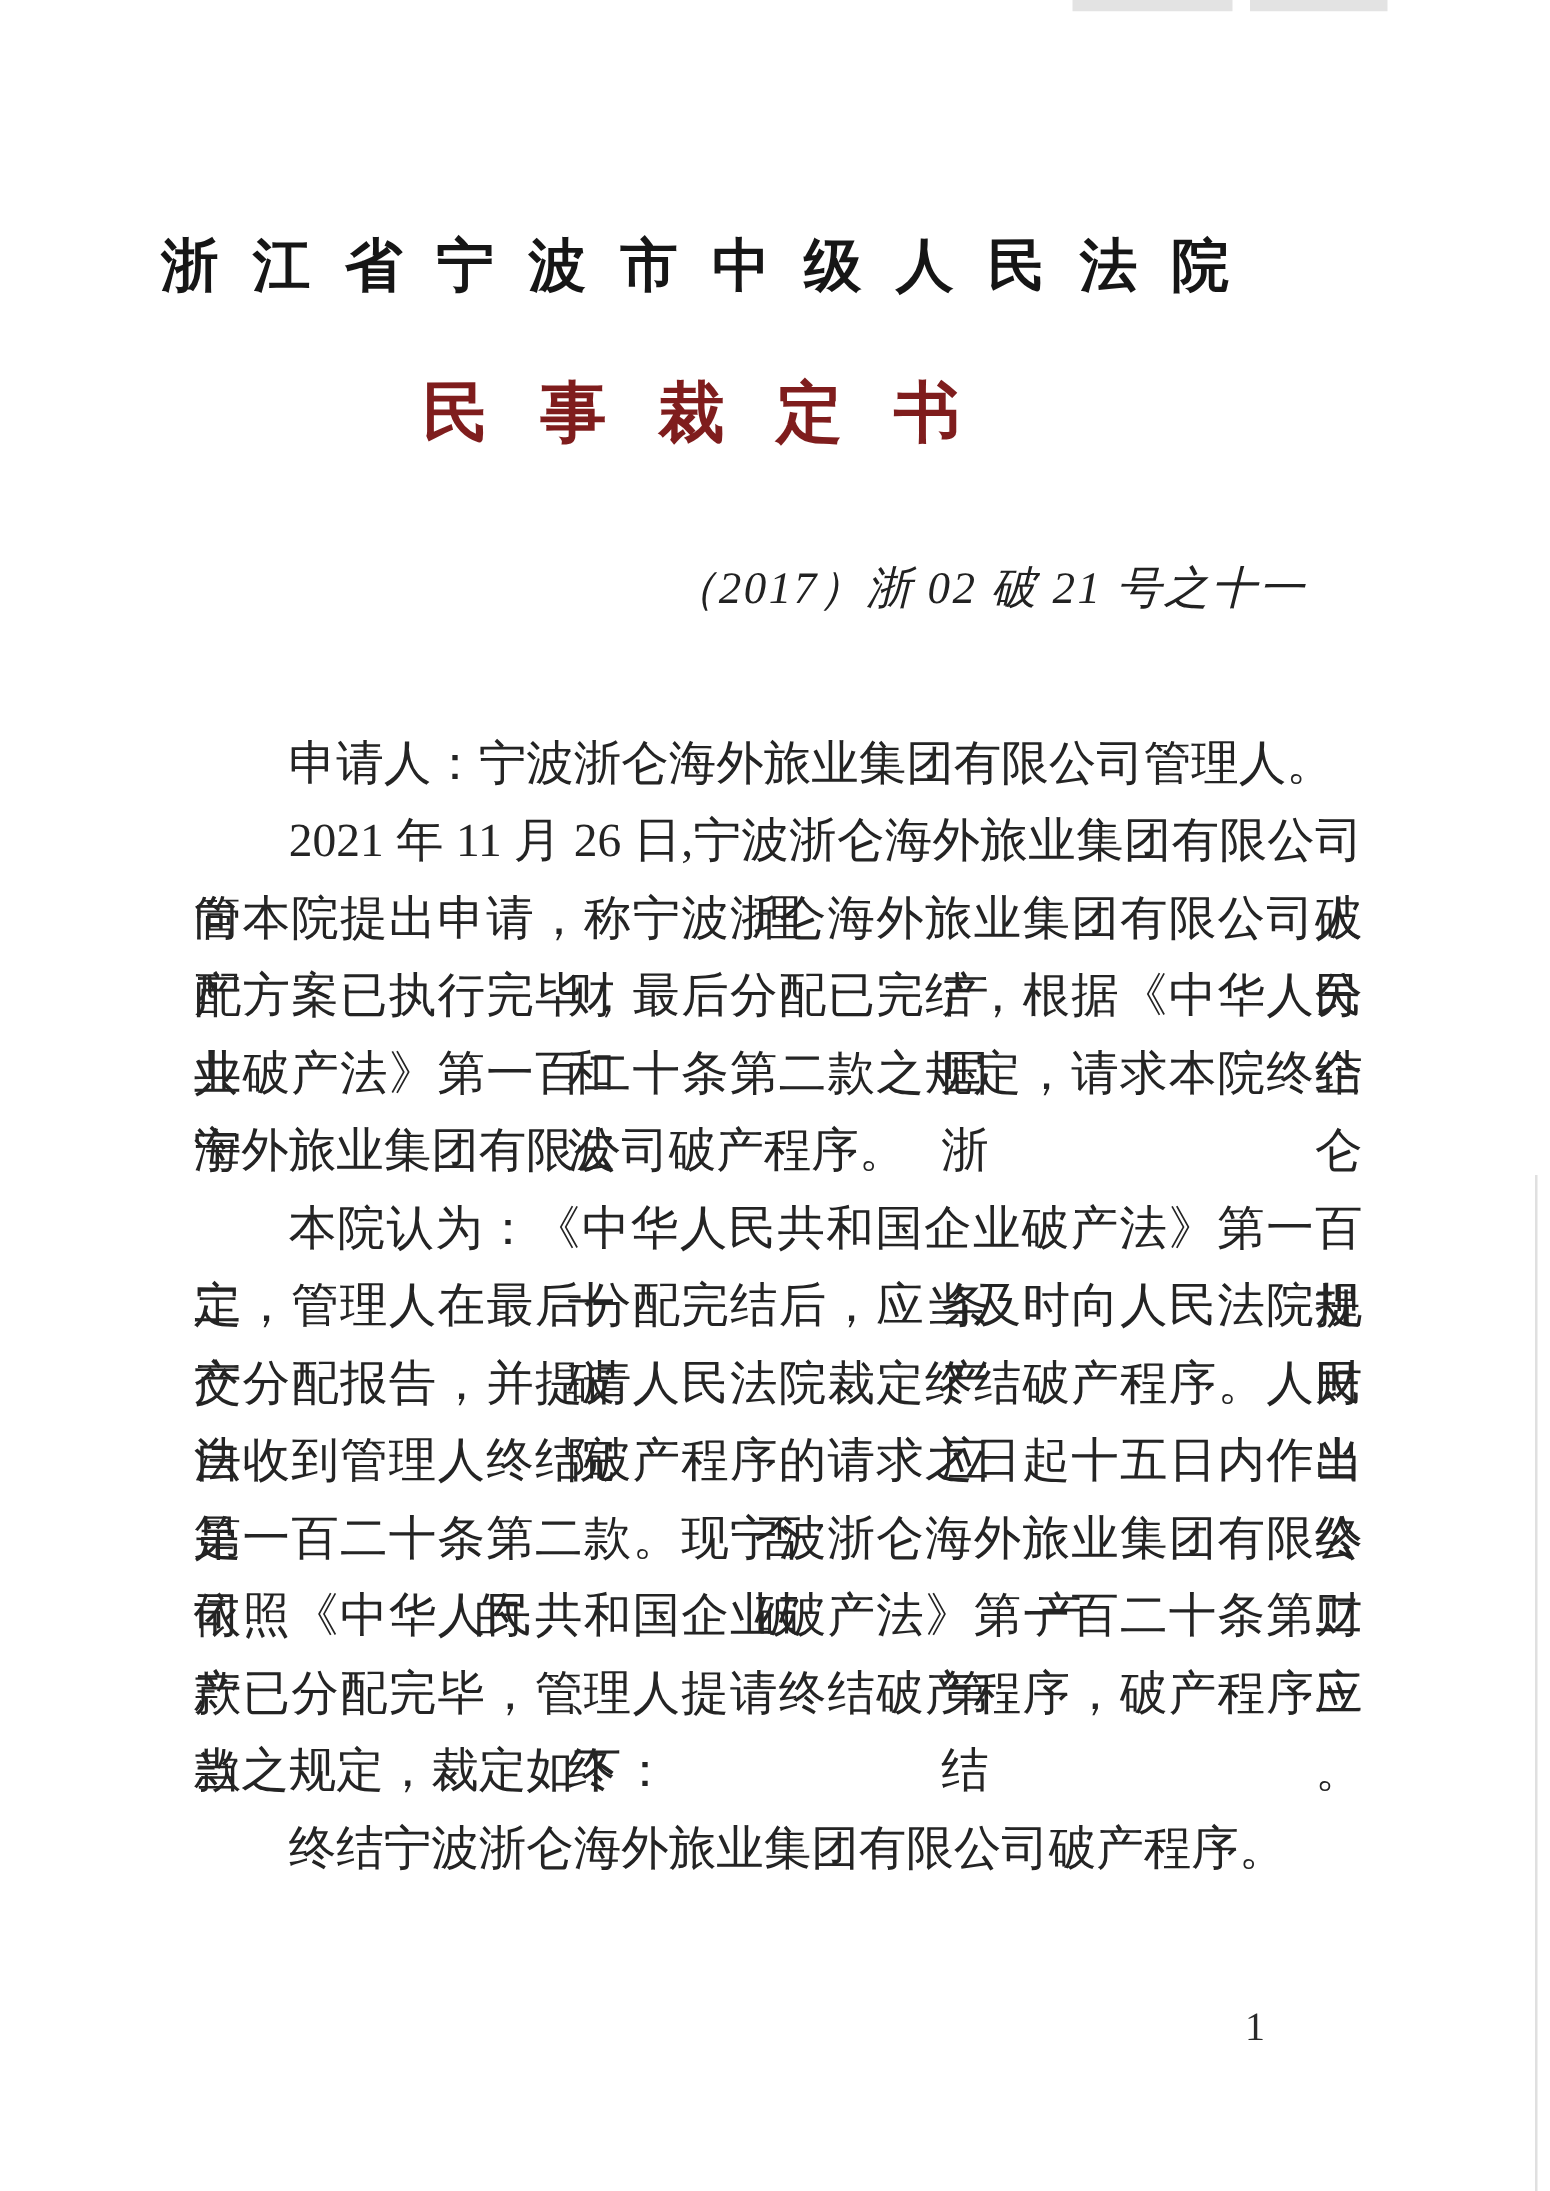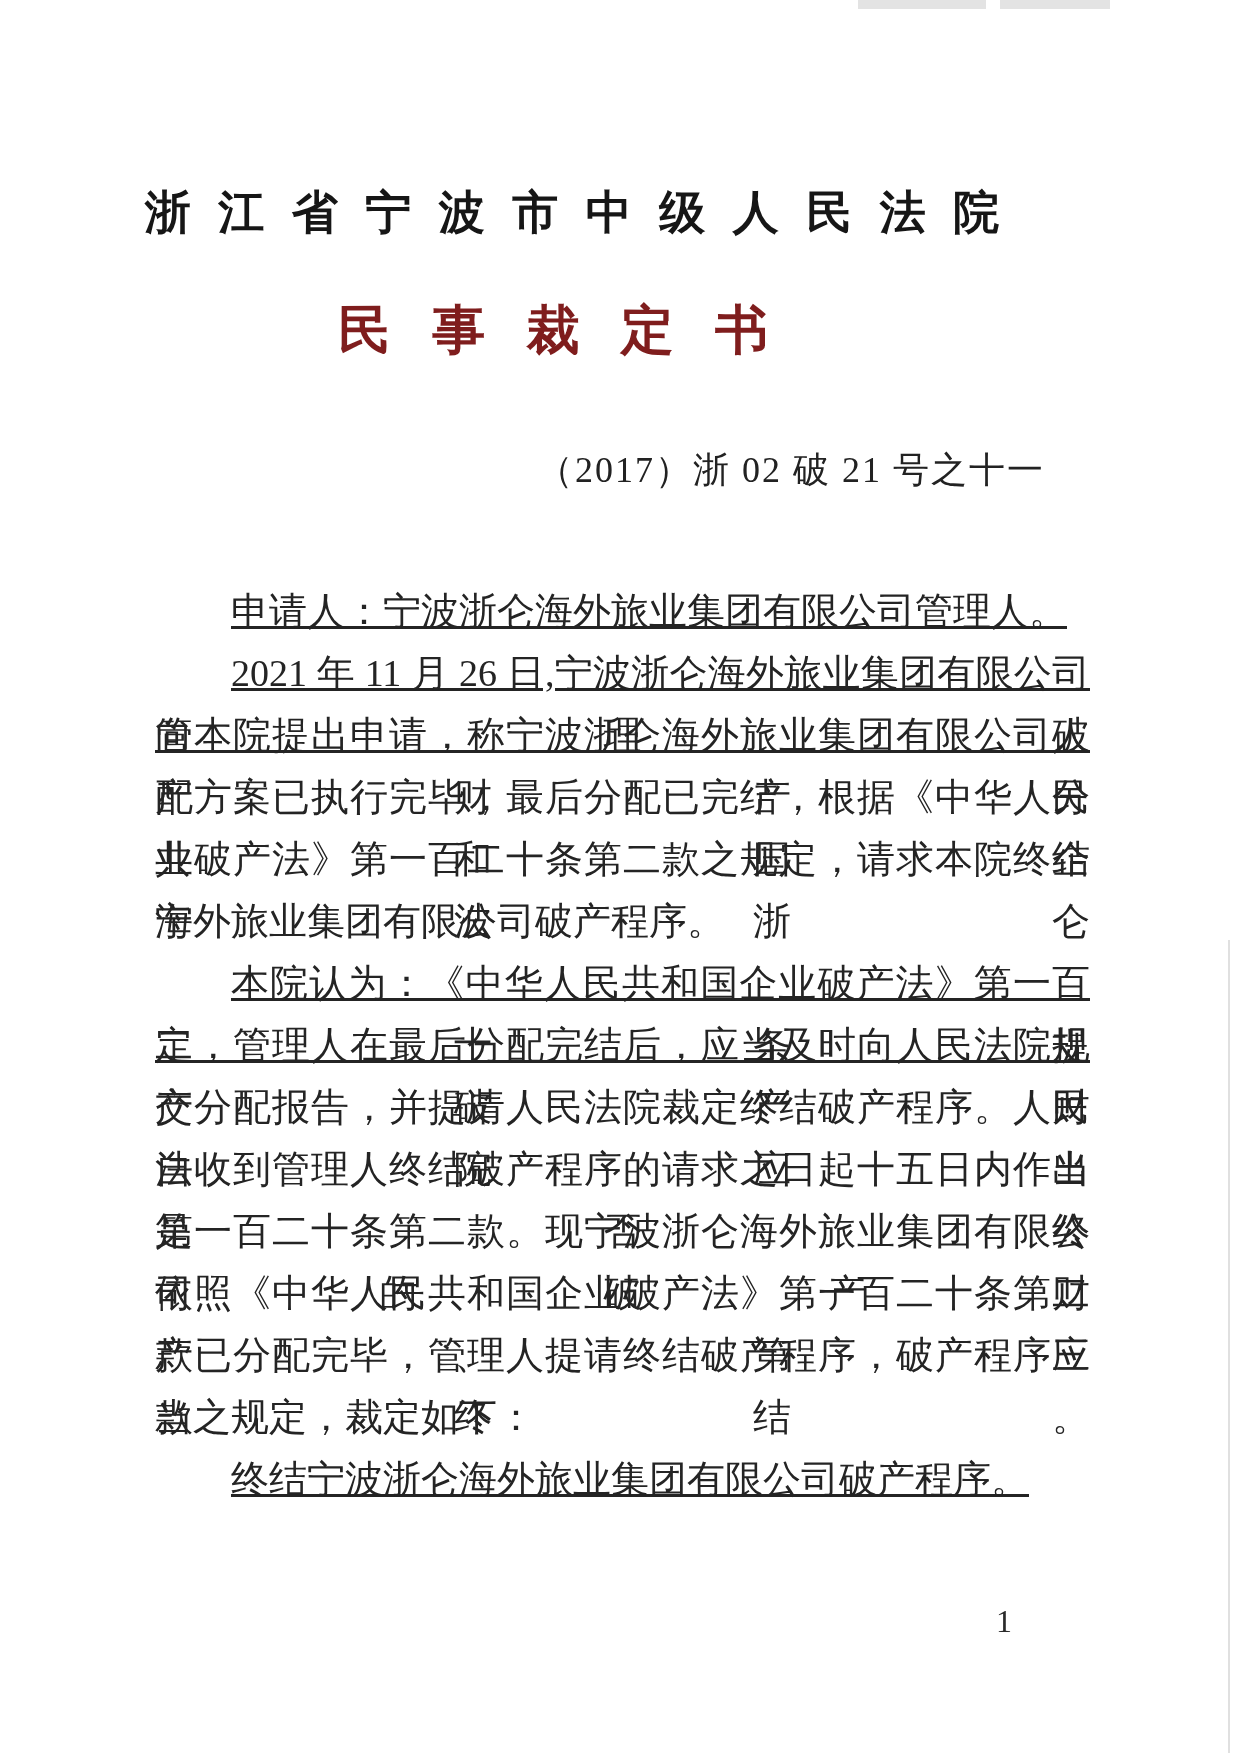--- a/index.html
+++ b/index.html
@@ -31,21 +31,21 @@
     position: absolute;
     left: 1228px;
     top: 940px;
     width: 2px;
     height: 813px;
     background: #e0e0e0;
   }
   .court-name {
     position: absolute;
     top: 182px;
-    left: 16px;
+    left: 0;
     width: 1120px;
     text-align: center;
     font-size: 46px;
     font-weight: 700;
     letter-spacing: 8px;
     white-space: nowrap;
     color: #161616;
   }
   .doc-type {
     position: absolute;
@@ -62,20 +62,21 @@
   .case-number {
     position: absolute;
     top: 446px;
     left: 155px;
     width: 890px;
     text-align: right;
     font-size: 36px;
     letter-spacing: 2px;
     white-space: nowrap;
     color: #222222;
+    font-style: italic;
   }
   .body-text {
     position: absolute;
     top: 580px;
     left: 155px;
     width: 935px;
     font-size: 38px;
     line-height: 62px;
     color: #242424;
   }
@@ -84,21 +85,20 @@
     white-space: nowrap;
     overflow: visible;
   }
   .body-text .line.fill {
     white-space: normal;
     text-align: justify;
     text-align-last: justify;
   }
   .body-text .line.indent {
     text-indent: 76px;
-    text-decoration: underline;
   }
   .page-number {
     position: absolute;
     top: 1603px;
     left: 996px;
     font-size: 32px;
     color: #2a2a2a;
   }
 </style>
 </head>

